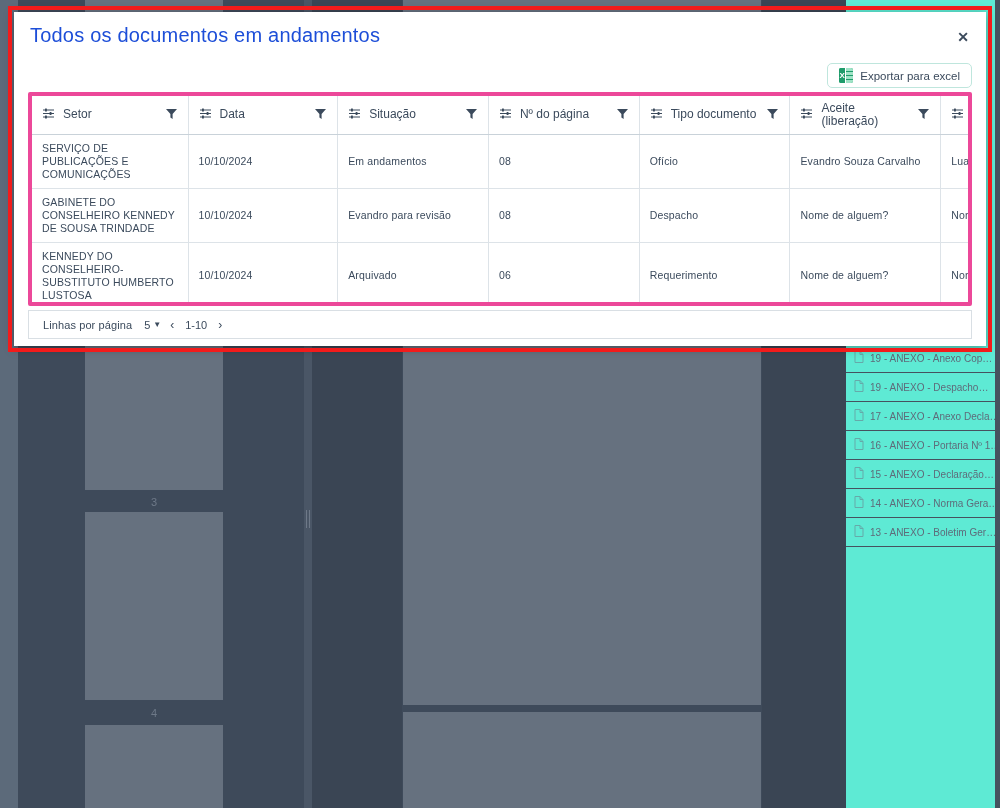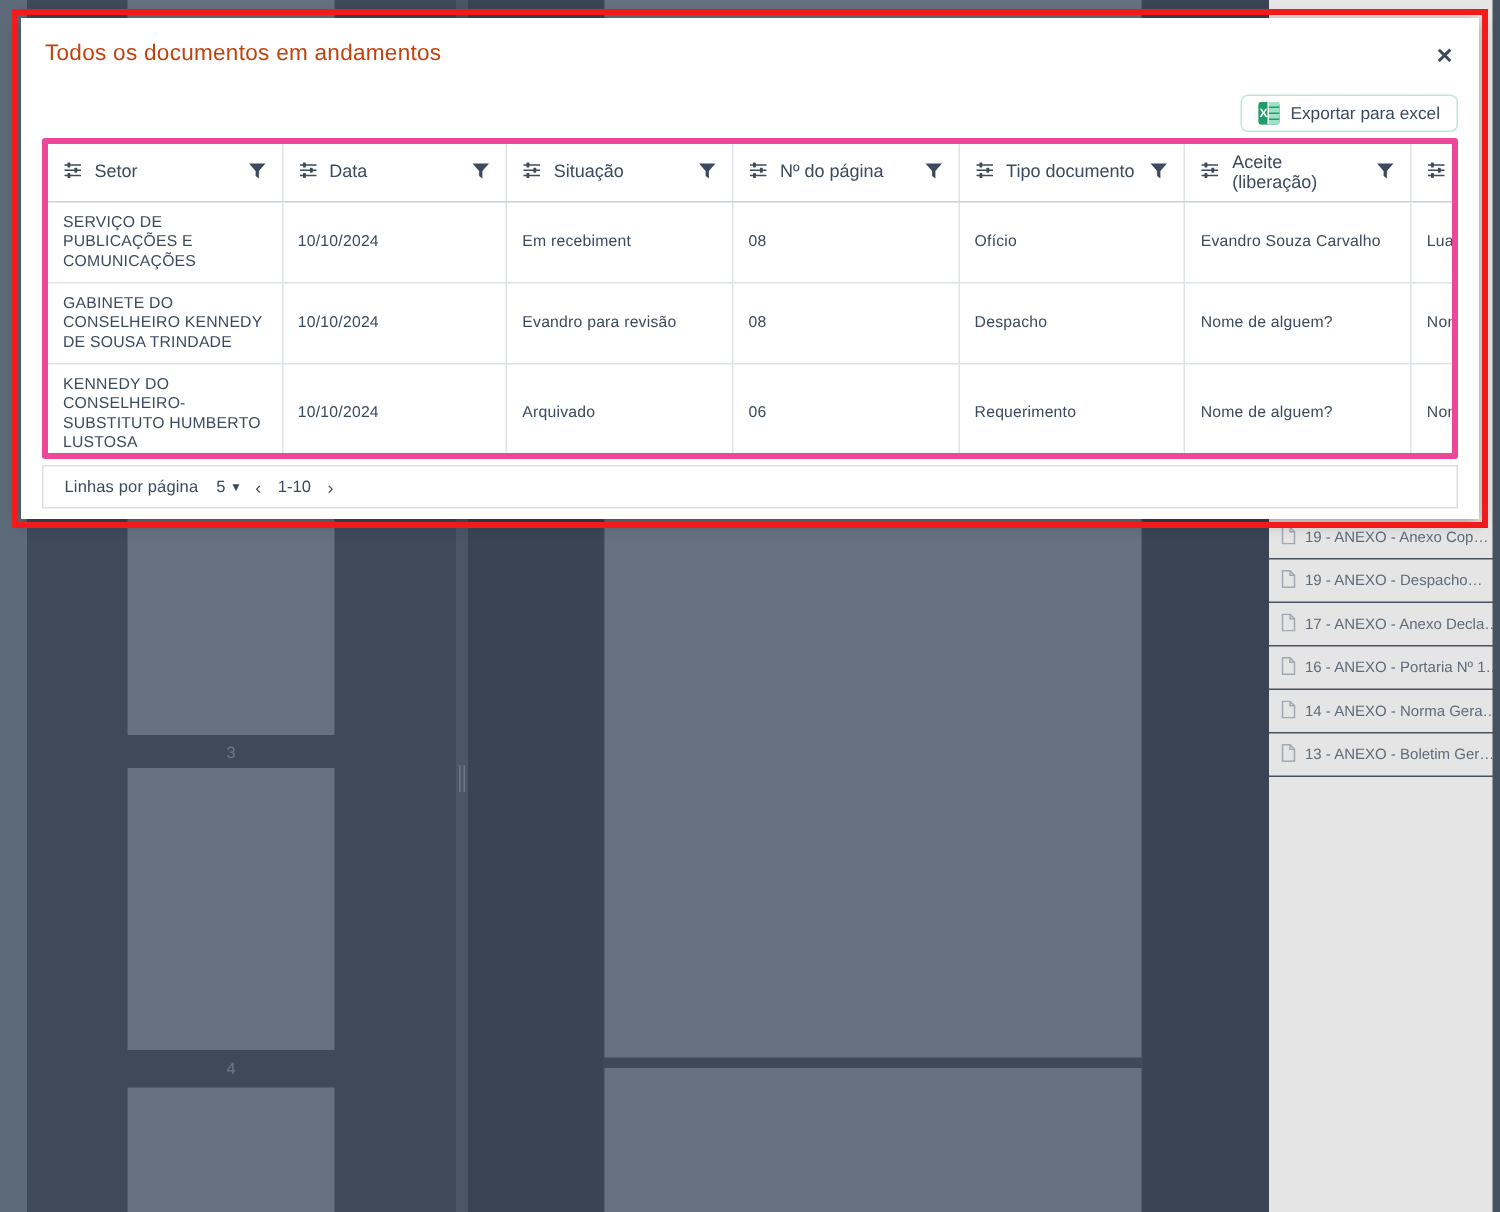--- a/index.html
+++ b/index.html
@@ -28,21 +28,21 @@
   .bg-divider { position: absolute; left: 304px; top: 0; width: 8px; height: 808px; background: #4a5666; }
   .bg-divider .grip {
     position: absolute; left: 2px; top: 510px; width: 4px; height: 18px;
     border-left: 1.5px solid #6e7988; border-right: 1.5px solid #6e7988;
   }
   .bg-col-c { position: absolute; left: 312px; top: 0; width: 90px; height: 808px; background: #3a4554; }
   .bg-main { position: absolute; left: 402px; top: 0; width: 360px; height: 808px; background: #3e4a5a; }
   .bg-mainpage { position: absolute; left: 403px; width: 358px; background: #66717f; }
   .bg-col-d { position: absolute; left: 762px; top: 0; width: 84px; height: 808px; background: #3a4554; }
 
-  .bg-sidelist { position: absolute; left: 846px; top: 0; width: 154px; height: 808px; background: #e5e5e5; }
+  .bg-sidelist { position: absolute; left: 846px; top: 0; width: 154px; height: 808px; background: #5eead4; }
   .bg-sideitem {
     position: relative; height: 29px; display: flex; align-items: center;
     gap: 6px; padding: 0 6px 0 8px;
     border-bottom: 1px solid #46525f;
     color: #5e6b7a; font-size: 10px; white-space: nowrap; overflow: hidden;
   }
   .bg-sideitem .fileico { flex: 0 0 auto; opacity: .55; }
   .bg-scrollbar { position: absolute; right: 0; top: 0; width: 5px; height: 808px; background: #46525f; }
 
   
@@ -59,21 +59,21 @@
     box-shadow: 0 2px 10px rgba(0,0,0,.35);
     z-index: 15;
     overflow: hidden;
   }
   .modal-header {
     position: relative; height: 47px;
     display: flex; align-items: center;
     padding: 0 16px;
   }
   .modal-title {
-    color: #c2410c; font-size: 15px; letter-spacing: .2px;
+    color: #1d4ed8; font-size: 20px; letter-spacing: .2px;
   }
   .modal-close {
     position: absolute; right: 14px; top: 16px;
     width: 18px; height: 18px; line-height: 18px; text-align: center;
     color: #3b4a5c; font-size: 14px; font-weight: bold; cursor: pointer;
     background: none; border: none; font-family: "Liberation Sans", sans-serif;
   }
 
   .toolbar {
     height: 33px; display: flex; align-items: center; justify-content: flex-end;
@@ -219,20 +219,29 @@
         <span>17 - ANEXO - Anexo Decla…</span>
       </div>
       <div class="bg-sideitem">
         <span class="fileico">
           <svg width="10" height="12" viewBox="0 0 10 12">
               <path d="M1 .5h5L9 3.5V11.5H1z" fill="none" stroke="#6b7787" stroke-width="1"></path>
               <path d="M6 .5V3.5H9" fill="none" stroke="#6b7787" stroke-width="1"></path>
             </svg>
         </span>
         <span>16 - ANEXO - Portaria Nº 1…</span>
+      </div>
+      <div class="bg-sideitem">
+        <span class="fileico">
+          <svg width="10" height="12" viewBox="0 0 10 12">
+              <path d="M1 .5h5L9 3.5V11.5H1z" fill="none" stroke="#6b7787" stroke-width="1"></path>
+              <path d="M6 .5V3.5H9" fill="none" stroke="#6b7787" stroke-width="1"></path>
+            </svg>
+        </span>
+        <span>15 - ANEXO - Declaração…</span>
       </div>
       <div class="bg-sideitem">
         <span class="fileico">
           <svg width="10" height="12" viewBox="0 0 10 12">
               <path d="M1 .5h5L9 3.5V11.5H1z" fill="none" stroke="#6b7787" stroke-width="1"></path>
               <path d="M6 .5V3.5H9" fill="none" stroke="#6b7787" stroke-width="1"></path>
             </svg>
         </span>
         <span>14 - ANEXO - Norma Gera…</span>
       </div>
@@ -405,21 +414,21 @@
                     </svg></span>
               <span class="th-label">Aceite (recebiment</span>
             </div>
               </th>
           </tr>
         </thead>
         <tbody>
           <tr>
             <td class="setor">SERVIÇO DE PUBLICAÇÕES E COMUNICAÇÕES</td>
             <td>10/10/2024</td>
-            <td>Em recebiment</td>
+            <td>Em andamentos</td>
             <td>08</td>
             <td>Ofício</td>
             <td>Evandro Souza Carvalho</td>
             <td>Luana Gonçalves d</td>
           </tr>
           <tr>
             <td class="setor">GABINETE DO CONSELHEIRO KENNEDY DE SOUSA TRINDADE</td>
             <td>10/10/2024</td>
             <td>Evandro para revisão</td>
             <td>08</td>

